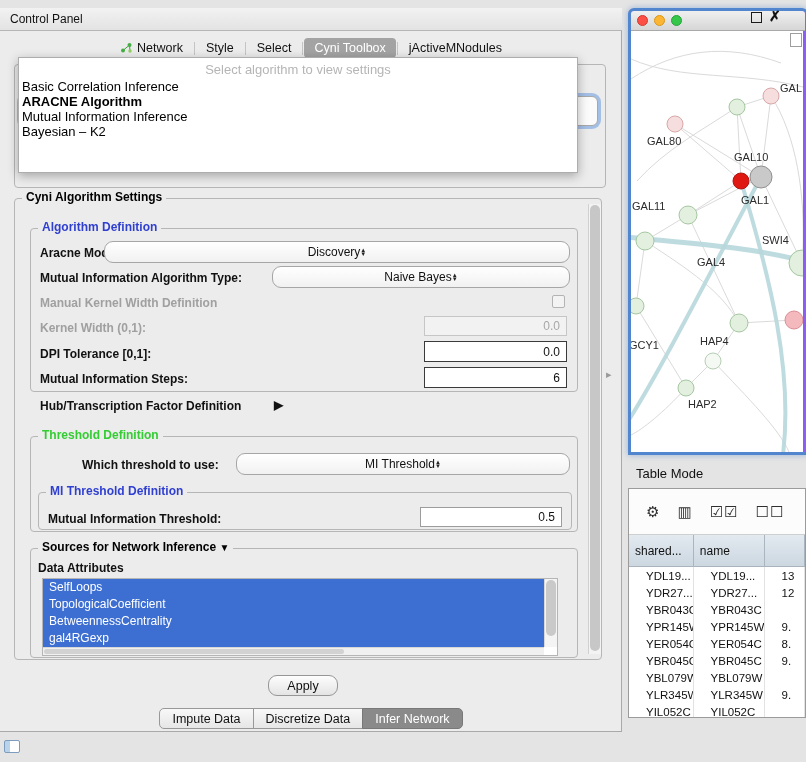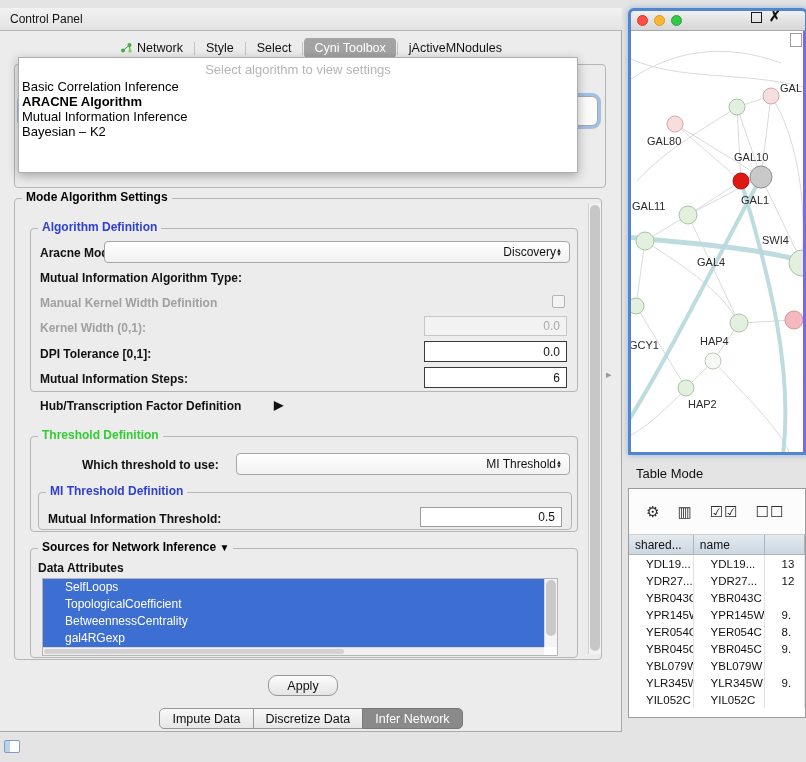--- a/index.html
+++ b/index.html
@@ -22,30 +22,30 @@
   .lbl{position:absolute;font-size:12px;font-weight:bold;color:#111;white-space:nowrap}
   .lbl.disabled{color:#a0a0a0}
   
   #hidden-combo{left:20px;top:96px;width:578px;height:30px;background:#fbfbfb;border:1px solid #a8a8a8;border-radius:6px;box-shadow:0 0 0 3px rgba(105,155,225,.55);z-index:4}
   
   .popup{left:18px;top:57px;width:560px;height:116px;background:#fff;border:1px solid #adadad;box-shadow:0 3px 10px rgba(0,0,0,.3);z-index:50;font-size:13px;padding-top:3px}
   .popup .prompt{color:#b5b5b5;text-align:center;height:18px;line-height:18px}
   .popup .opt{height:15px;line-height:15px;padding-left:3px;white-space:nowrap}
   .popup .opt.bold{font-weight:bold}
   
-  .combo{position:absolute;background:linear-gradient(#ffffff,#f1f1f1);border:1px solid #a6a6a6;border-radius:4px;display:flex;align-items:center;justify-content:flex-end;font-size:12px;padding:0 7px;color:#111}
+  .combo{position:absolute;background:linear-gradient(#ffffff,#f1f1f1);border:1px solid #a6a6a6;border-radius:9px;display:flex;align-items:center;justify-content:center;font-size:12px;padding:0 7px;color:#111}
   .combo .arrows{display:flex;flex-direction:column;align-items:center;line-height:4.5px;font-size:6px;color:#222}
   input.field{position:absolute;border:1px solid #9c9c9c;background:#fff;font-size:12px;text-align:right;padding:0 6px;font-family:inherit;color:#111}
   input.field.strong{border:1.5px solid #3a3a3a}
   input.field.disabled{background:#f2f2f2;border-color:#c6c6c6;color:#a8a8a8}
   .checkbox{position:absolute;width:13px;height:13px;border:1px solid #b3b3b3;background:#f3f3f3;border-radius:2px}
   
   .attr-list{position:absolute;left:42px;top:578px;width:516px;height:78px;background:#fff;border:1px solid #b5b5b5}
   .attr-items{position:absolute;left:0;top:0;width:501px}
-  .attr-item{height:17px;line-height:17px;background:#3d6ed2;color:#fff;font-size:12px;padding-left:22px;white-space:nowrap}
+  .attr-item{height:17px;line-height:17px;background:#3d6ed2;color:#fff;font-size:12px;padding-left:6px;white-space:nowrap}
   .vscroll{position:absolute;right:0;top:0;width:13px;height:68px;background:#f4f4f4;border-left:1px solid #d7d7d7}
   .vscroll .thumb{position:absolute;left:1px;top:1px;width:10px;height:56px;background:#c9c9c9;border-radius:5px}
   .hscroll{position:absolute;left:0;bottom:0;height:8px;width:501px;background:#f0f0f0;border-top:1px solid #d7d7d7}
   .hscroll .thumb{position:absolute;left:1px;top:1px;height:5px;width:300px;background:#d2d2d2;border-radius:3px}
   
   .btn{position:absolute;background:linear-gradient(#fdfdfd,#e4e4e4);border:1px solid #969696;border-radius:9px;font-size:12.5px;display:flex;align-items:center;justify-content:center;color:#111}
   .segbar{left:0;top:708px;width:622px;height:23px;display:flex;justify-content:center}
   .seg{font-size:12.5px;height:21px;display:flex;align-items:center;padding:0 12px;background:linear-gradient(#f8f8f8,#e6e6e6);border:1px solid #989898;margin-left:-1px;color:#111}
   .seg.active{background:#8a8a8a;color:#fff;border-color:#787878}
   .seg.first{border-radius:5px 0 0 5px;margin-left:0}
@@ -60,21 +60,21 @@
   .light.red{background:#fc4f45;border:1px solid #d8382e}
   .light.yellow{background:#fdb633;border:1px solid #d9971c}
   .light.green{background:#35c64a;border:1px solid #24a638}
   #net-canvas{position:relative;width:172px;height:421px;background:#fff;overflow:hidden}
   #net-corner{position:absolute;left:159px;top:2px;width:12px;height:14px;border:1px solid #9e9e9e;background:#fff}
   
   #tp-title{left:636px;top:466px;font-size:13px;color:#111}
   #table-window{left:628px;top:488px;width:178px;height:230px;background:#fff;border:1px solid #9b9b9b;overflow:hidden}
   .tbl-toolbar{height:46px;border-bottom:1px solid #cfcfcf;background:#fcfcfc;display:flex;align-items:center;gap:17px;padding-left:17px}
   .tool-icon{font-size:15px;color:#2e2e2e;letter-spacing:1px}
-  .tbl-header{display:flex;height:20px;background:linear-gradient(#e3eaf0,#ccd7e0);border-bottom:1px solid #a9b4be;font-size:12px;color:#111}
+  .tbl-header{display:flex;height:32px;background:linear-gradient(#e3eaf0,#ccd7e0);border-bottom:1px solid #a9b4be;font-size:12px;color:#111}
   .th{border-right:1px solid #aab5bf;display:flex;align-items:center;padding-left:6px;white-space:nowrap;overflow:hidden}
   .tbl-row{display:flex;height:17px;font-size:11.5px;color:#111}
   .td{border-right:1px solid #e2e2e2;display:flex;align-items:center;padding-left:17px;white-space:nowrap;overflow:hidden}
   #dock-icon{left:4px;top:740px;width:16px;height:13px;border:1px solid #7d9cbe;background:linear-gradient(to right,#b9d3ea 0,#b9d3ea 5px,#fff 5px);border-radius:2px}
   .splitter-arrow{left:606px;top:368px;font-size:11px;color:#9a9a9a}
 </style>
 </head>
 <body>
 
 <div id="stage">
@@ -121,38 +121,45 @@
     <div class="prompt">Select algorithm to view settings</div>
     <div>
         <div class="opt">Basic Correlation Inference</div>
         <div class="opt bold">ARACNE Algorithm</div>
         <div class="opt">Mutual Information Inference</div>
         <div class="opt">Bayesian – K2</div>
       </div>
   </div>
 
   <div class="abs groupbox" style="left:14px;top:198px;width:588px;height:462px"></div>
-  <span class="grouplabel" style="left:22px;top:191px">Mode Algorithm Settings</span>
+  <span class="grouplabel" style="left:22px;top:191px">Cyni Algorithm Settings</span>
   <div class="abs" id="settings-scroll">
       <div class="thumb"></div>
     </div>
 
   <div class="abs groupbox" style="left:30px;top:228px;width:548px;height:164px"></div>
   <span class="grouplabel blue" style="left:38px;top:221px">Algorithm Definition</span>
 
   <span class="lbl" style="left:40px;top:246px">Aracne Mode:</span>
   <div class="combo" style="left:104px;top:241px;width:466px;height:22px">
     <span>Discovery</span>
     <span class="arrows">
         <span>▲</span>
         <span>▼</span>
       </span>
   </div>
 
   <span class="lbl" style="left:40px;top:271px">Mutual Information Algorithm Type:</span>
+  <div class="combo" style="left:272px;top:266px;width:298px;height:22px">
+    <span>Naive Bayes</span>
+    <span class="arrows">
+        <span>▲</span>
+        <span>▼</span>
+      </span>
+  </div>
 
   <span class="lbl disabled" style="left:40px;top:296px">Manual Kernel Width Definition</span>
   <div class="checkbox" style="left:552px;top:295px"></div>
 
   <span class="lbl disabled" style="left:40px;top:321px">Kernel Width (0,1):</span>
   <input class="field disabled" style="left: 424px; top: 316px; width: 143px; height: 20px;" value="0.0">
 
   <span class="lbl" style="left:40px;top:347px">DPI Tolerance [0,1]:</span>
   <input class="field strong" style="left: 424px; top: 341px; width: 143px; height: 21px;" value="0.0">
 

